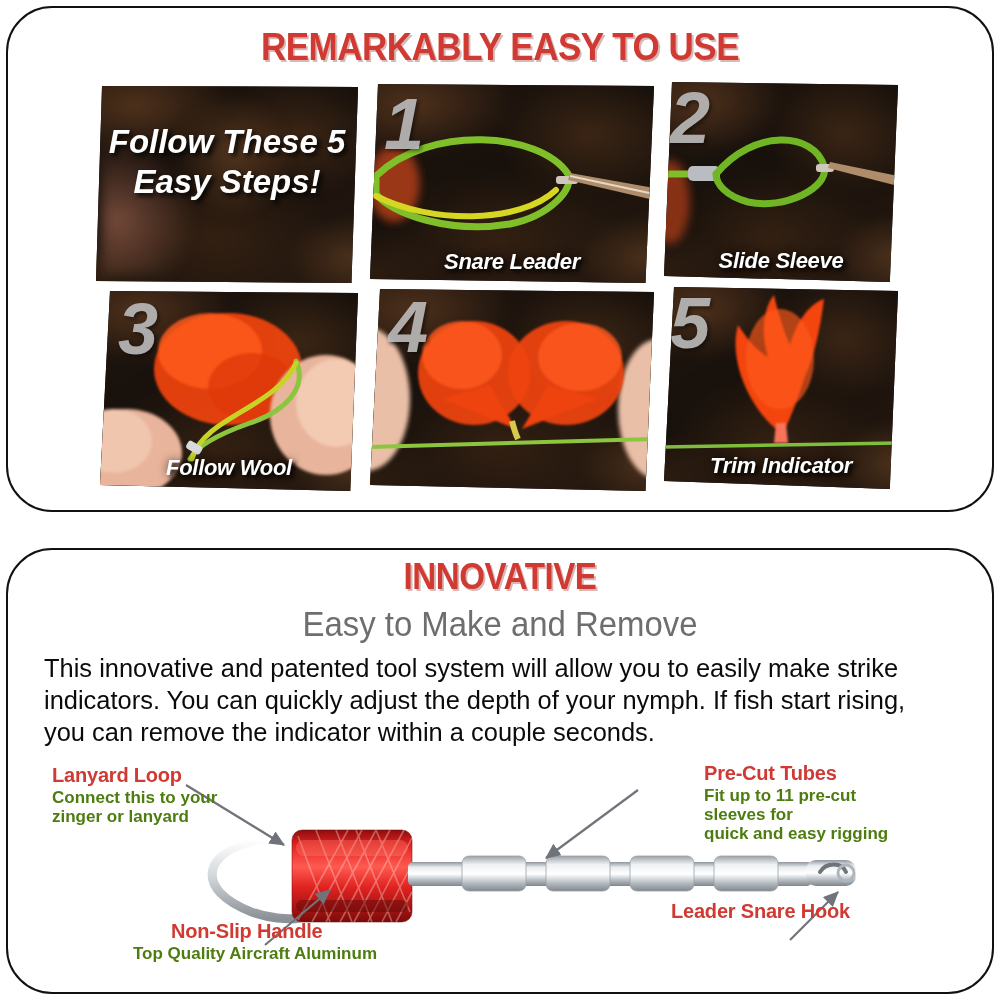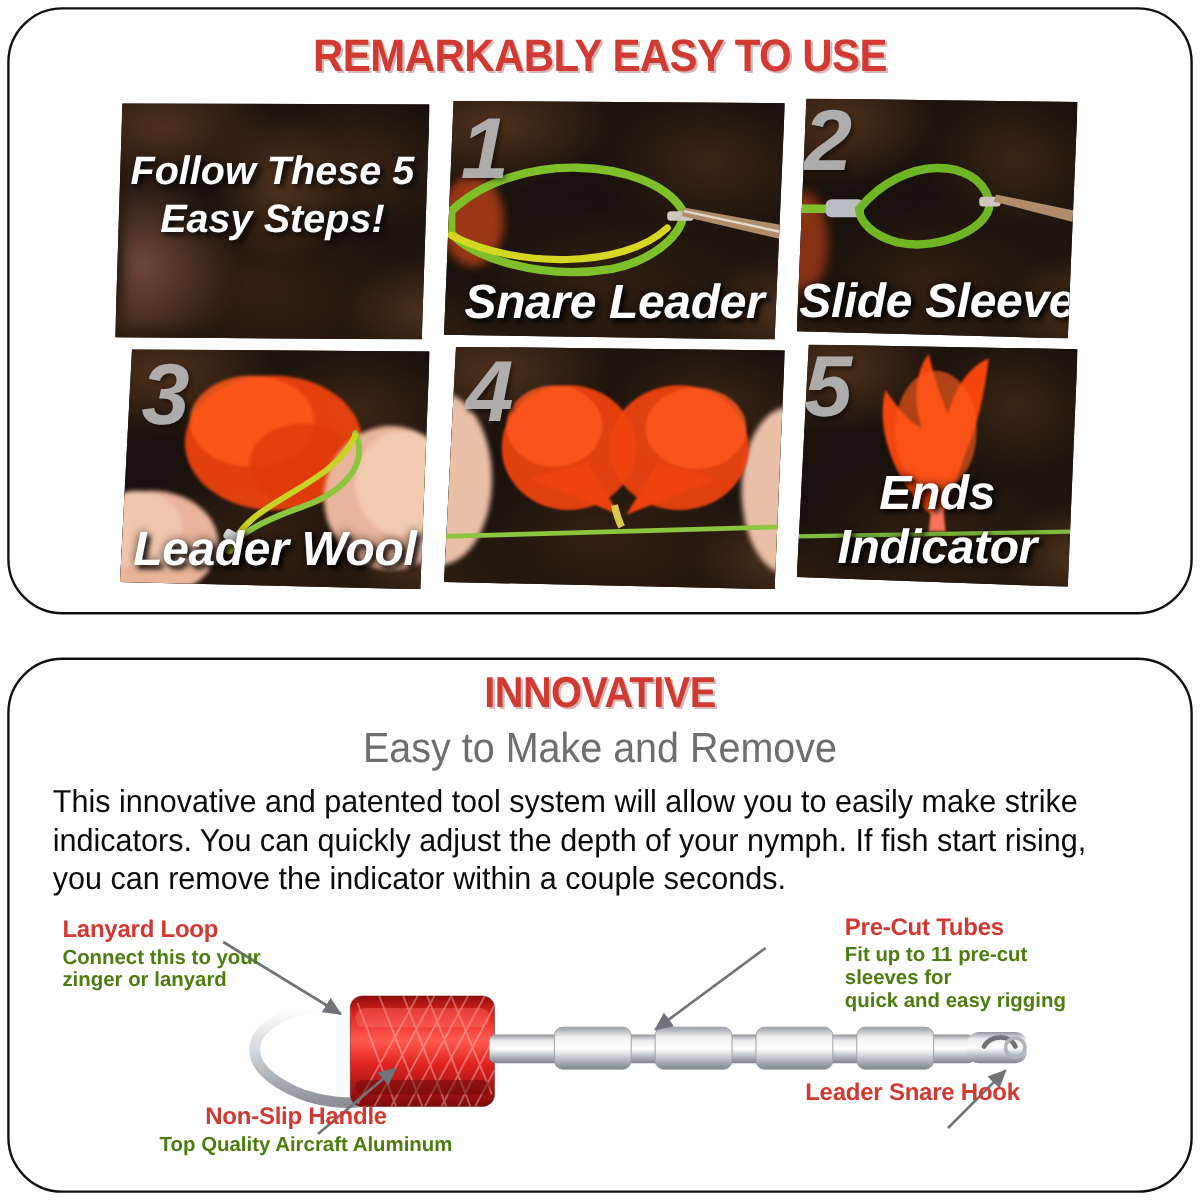--- a/index.html
+++ b/index.html
@@ -99,21 +99,21 @@
     text-shadow: 2px 2px 4px rgba(0,0,0,0.55);
     opacity: 0.92;
   }
   .panel-caption {
     position: absolute;
     left: 0; width: 100%;
     text-align: center;
     color: #ffffff;
     font-weight: bold;
     font-style: italic;
-    font-size: 40px;
+    font-size: 22px;
     letter-spacing: -0.3px;
     text-shadow: 3px 3px 4px rgba(0,0,0,0.85), 0 0 8px rgba(0,0,0,0.7);
   }
   .intro-text {
     position: absolute;
     left: 0; width: 100%;
     text-align: center;
     color: #ffffff;
     font-weight: bold;
     font-style: italic;
@@ -213,21 +213,21 @@
       </g>
       <g style="filter:blur(1.6px)">
         <ellipse cx="226" cy="124" rx="56" ry="60" fill="#e8b49b"></ellipse>
         <ellipse cx="236" cy="112" rx="40" ry="44" fill="#f3cab2"></ellipse>
       </g>
       <path d="M196 70 C 208 96, 186 120, 150 132 C 116 144, 96 156, 90 168" fill="none" stroke="#8cc63e" stroke-width="5" stroke-linecap="round"></path>
       <path d="M196 72 C 182 104, 140 118, 112 140 C 100 150, 94 160, 92 168" fill="none" stroke="#c8d425" stroke-width="5" stroke-linecap="round"></path>
       <rect x="86" y="152" width="16" height="9" rx="3" fill="#d7dbdd" transform="rotate(30 94 157)"></rect>
     </svg>
     <div class="panel-num" style="left:18px; top:2px;">3</div>
-    <div class="panel-caption" style="bottom:10px;">Leader Wool</div>
+    <div class="panel-caption" style="bottom:10px;">Follow Wool</div>
   </div>
 
   <div class="panel" style="left:370px; top:289px; width:284px; height:202px;
               clip-path: polygon(10px 0, 100% 3px, 97% 100%, 0 97%);">
     <div class="bg soil"></div>
     <svg class="bg" viewBox="0 0 284 202" preserveAspectRatio="none" style="left:0;top:0;width:100%;height:100%;">
       <g style="filter:blur(2px)">
         <ellipse cx="-4" cy="110" rx="44" ry="72" fill="#eabfa8"></ellipse>
       </g>
       <g style="filter:blur(2px)">
@@ -257,21 +257,21 @@
         <path d="M112 142 C 86 120, 64 74, 74 38 C 86 56, 94 64, 104 70
                  C 96 44, 100 20, 110 8 C 116 34, 122 48, 126 58
                  C 134 30, 148 16, 160 12 C 156 44, 150 70, 140 92
                  C 134 112, 126 132, 120 144 Z" fill="#f4450f"></path>
         <ellipse cx="116" cy="72" rx="34" ry="50" fill="#ff5a1c" opacity="0.65"></ellipse>
         <path d="M112 136 L 122 136 L 124 156 L 110 156 Z" fill="#f8735a"></path>
       </g>
       <path d="M0 160 L 234 156" stroke="#7fbe3c" stroke-width="3.5" fill="none"></path>
     </svg>
     <div class="panel-num" style="left:6px; top:0px;">5</div>
-    <div class="panel-caption" style="bottom:10px;">Ends Indicator</div>
+    <div class="panel-caption" style="bottom:10px;">Trim Indicator</div>
   </div>
 
 </div>
 
 <div class="card" id="card-bottom"></div>
 
 <div class="headline-red" id="innovative-title">INNOVATIVE</div>
 
 <div id="innovative-sub">Easy to Make and Remove</div>
 

